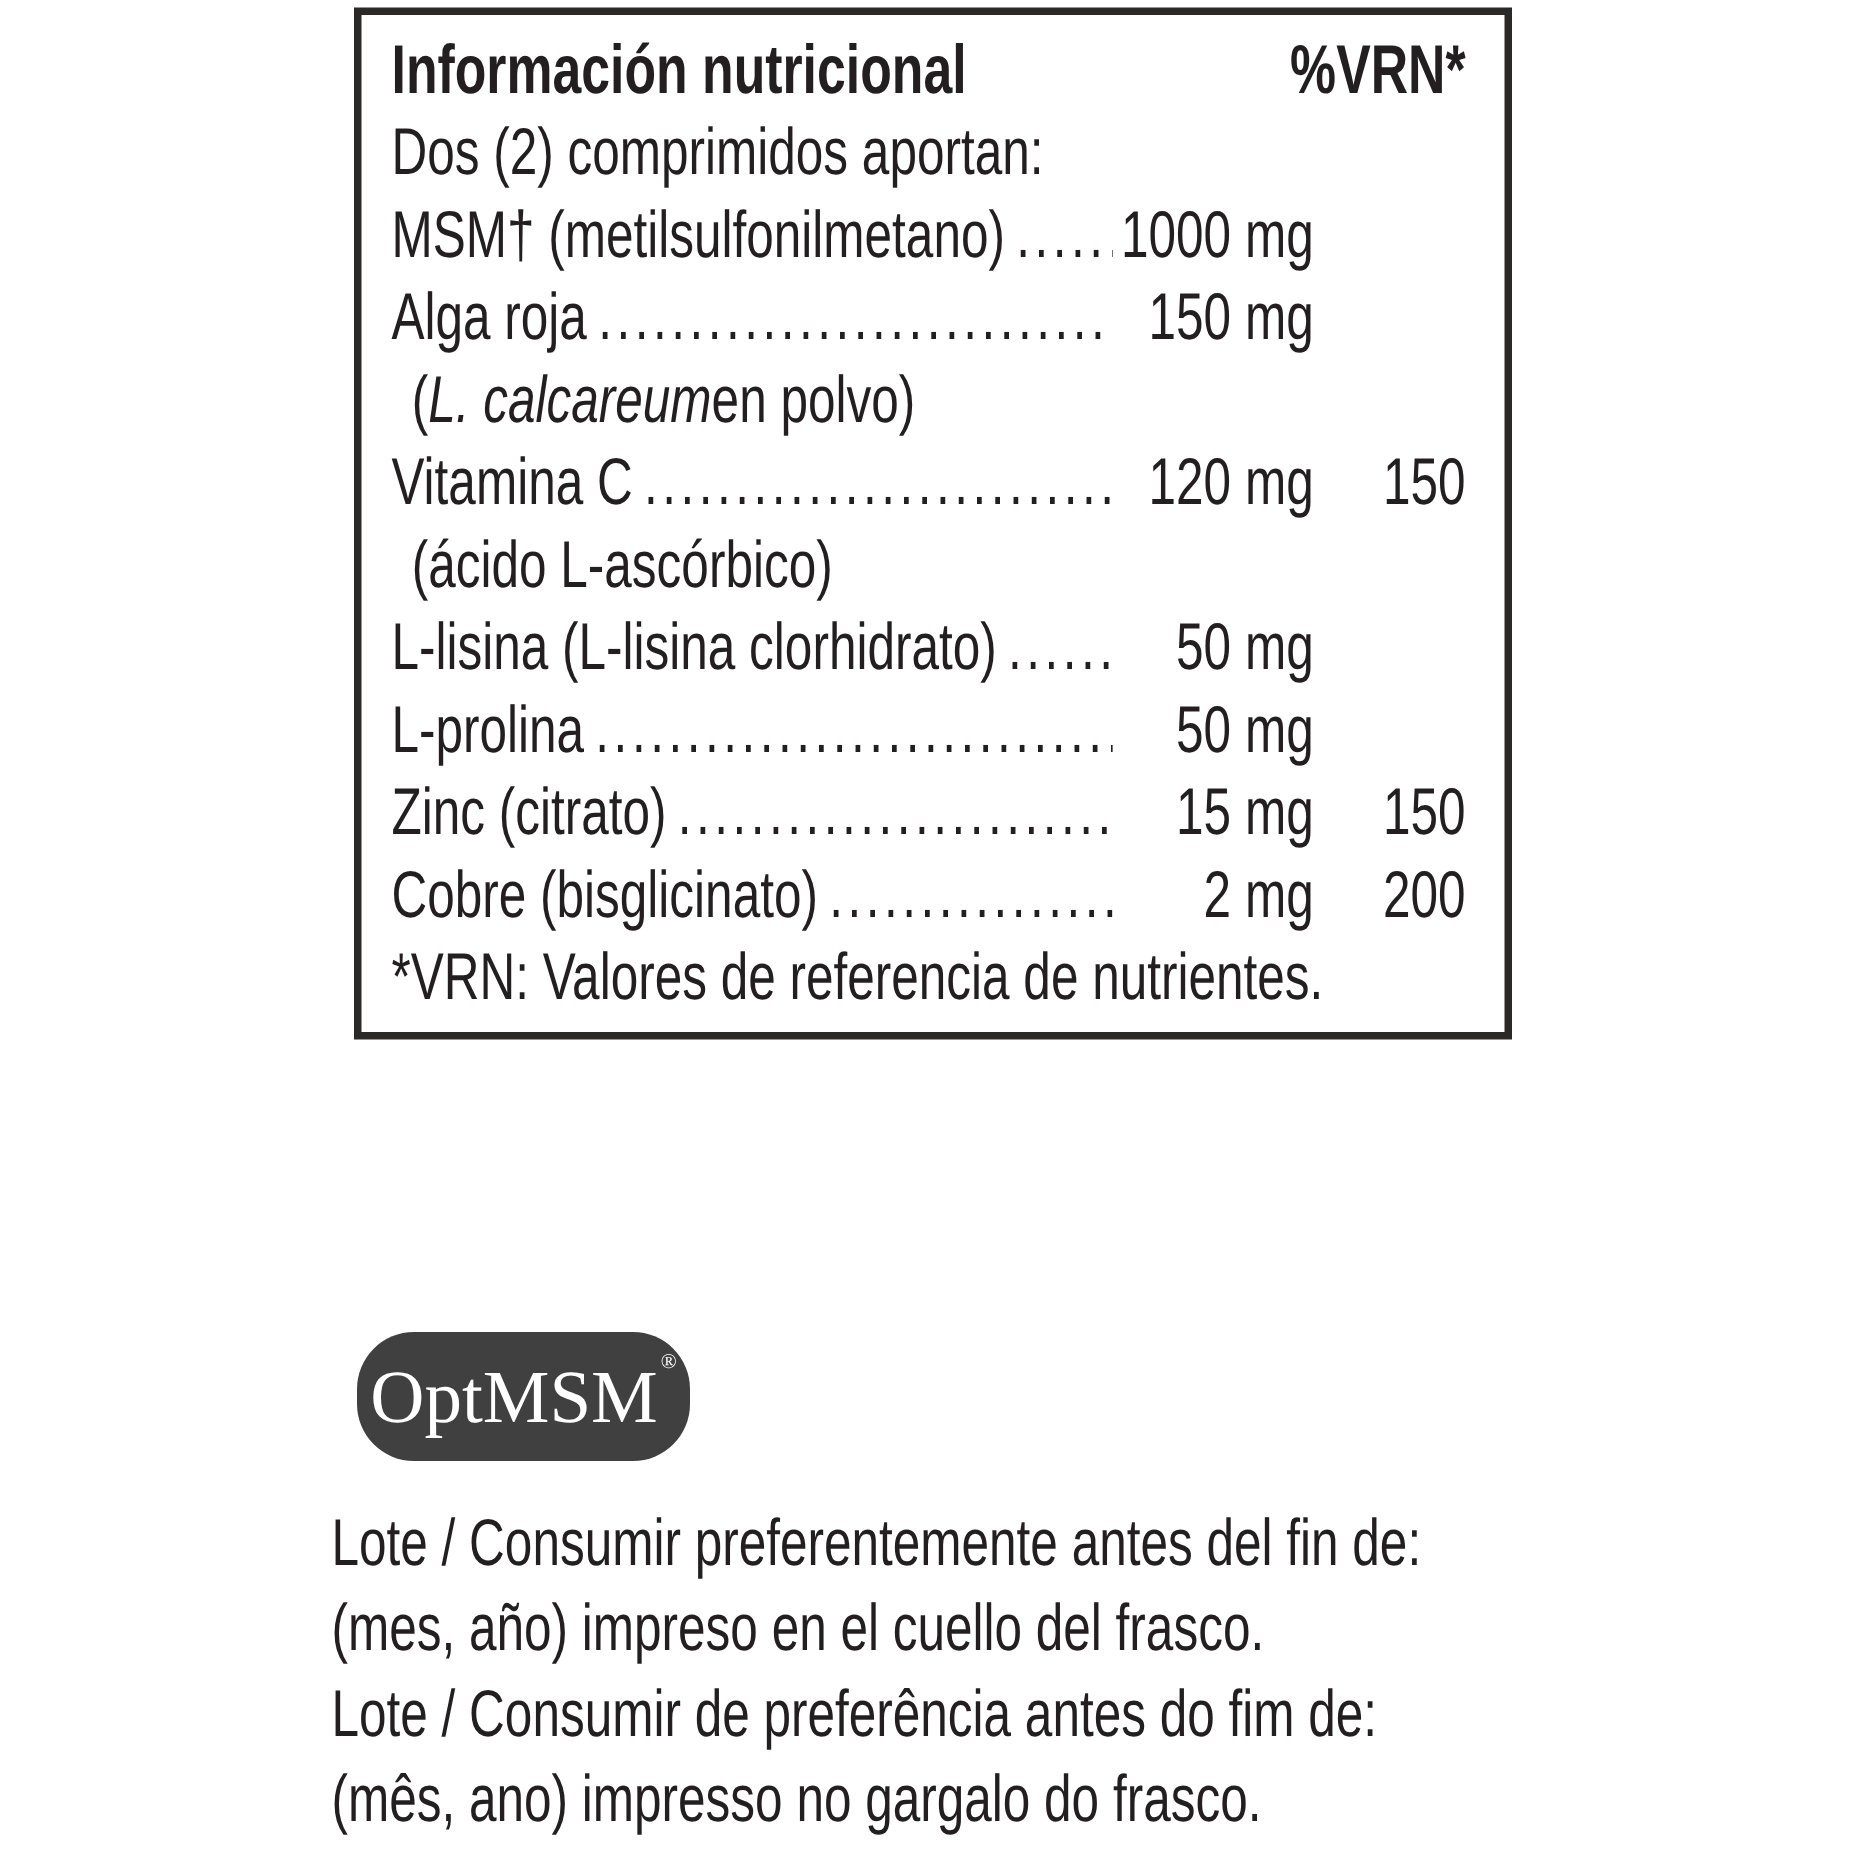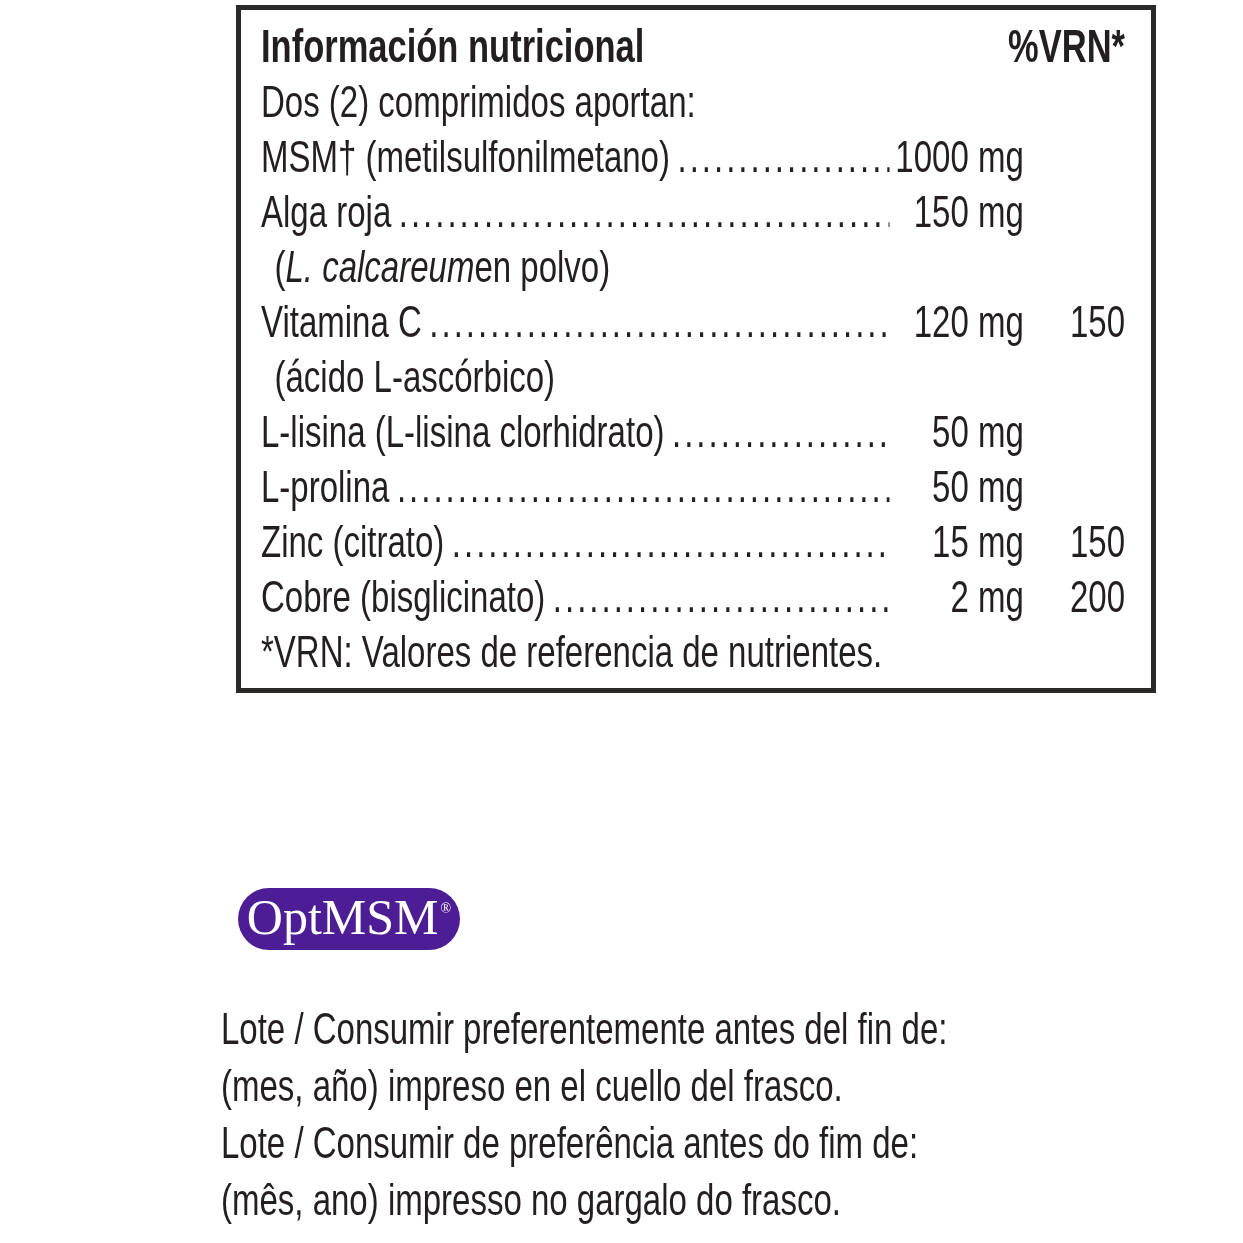--- a/index.html
+++ b/index.html
@@ -13,21 +13,21 @@
   }
   
   .cond {
     transform: scaleX(0.75);
     transform-origin: 0 0;
     width: 133.34%;
   }
   .panel {
     position: absolute;
     left: 236px; top: 5px;
-    width: 920px; height: 688px;
+    width: 772px; height: 688px;
     border: 5px solid #2b2828;
     box-sizing: border-box;
     padding: 9px 26px 0 20px;
     background: #ffffff;
     overflow: hidden;
   }
   .row {
     display: flex;
     align-items: baseline;
     line-height: 55px;
@@ -57,26 +57,26 @@
   }
   .vrn {
     flex: 0 0 135px;
     text-align: right;
   }
   .subrow { padding-left: 18px; }
   .italic { font-style: italic; }
   .logo {
     position: absolute;
     left: 238px; top: 888px;
-    width: 222px; height: 62px;
-    background: #4c1d95;
+    width: 222px; height: 86px;
+    background: #404040;
     border-radius: 38px;
     color: #ffffff;
     display: flex;
-    align-items: flex-start;
+    align-items: center;
     justify-content: center;
     font-family: "Liberation Serif", serif;
     font-size: 50px;
   }
   .logo-reg {
     font-size: 14px;
     align-self: flex-start;
     margin-top: 13px;
     margin-left: 2px;
   }

